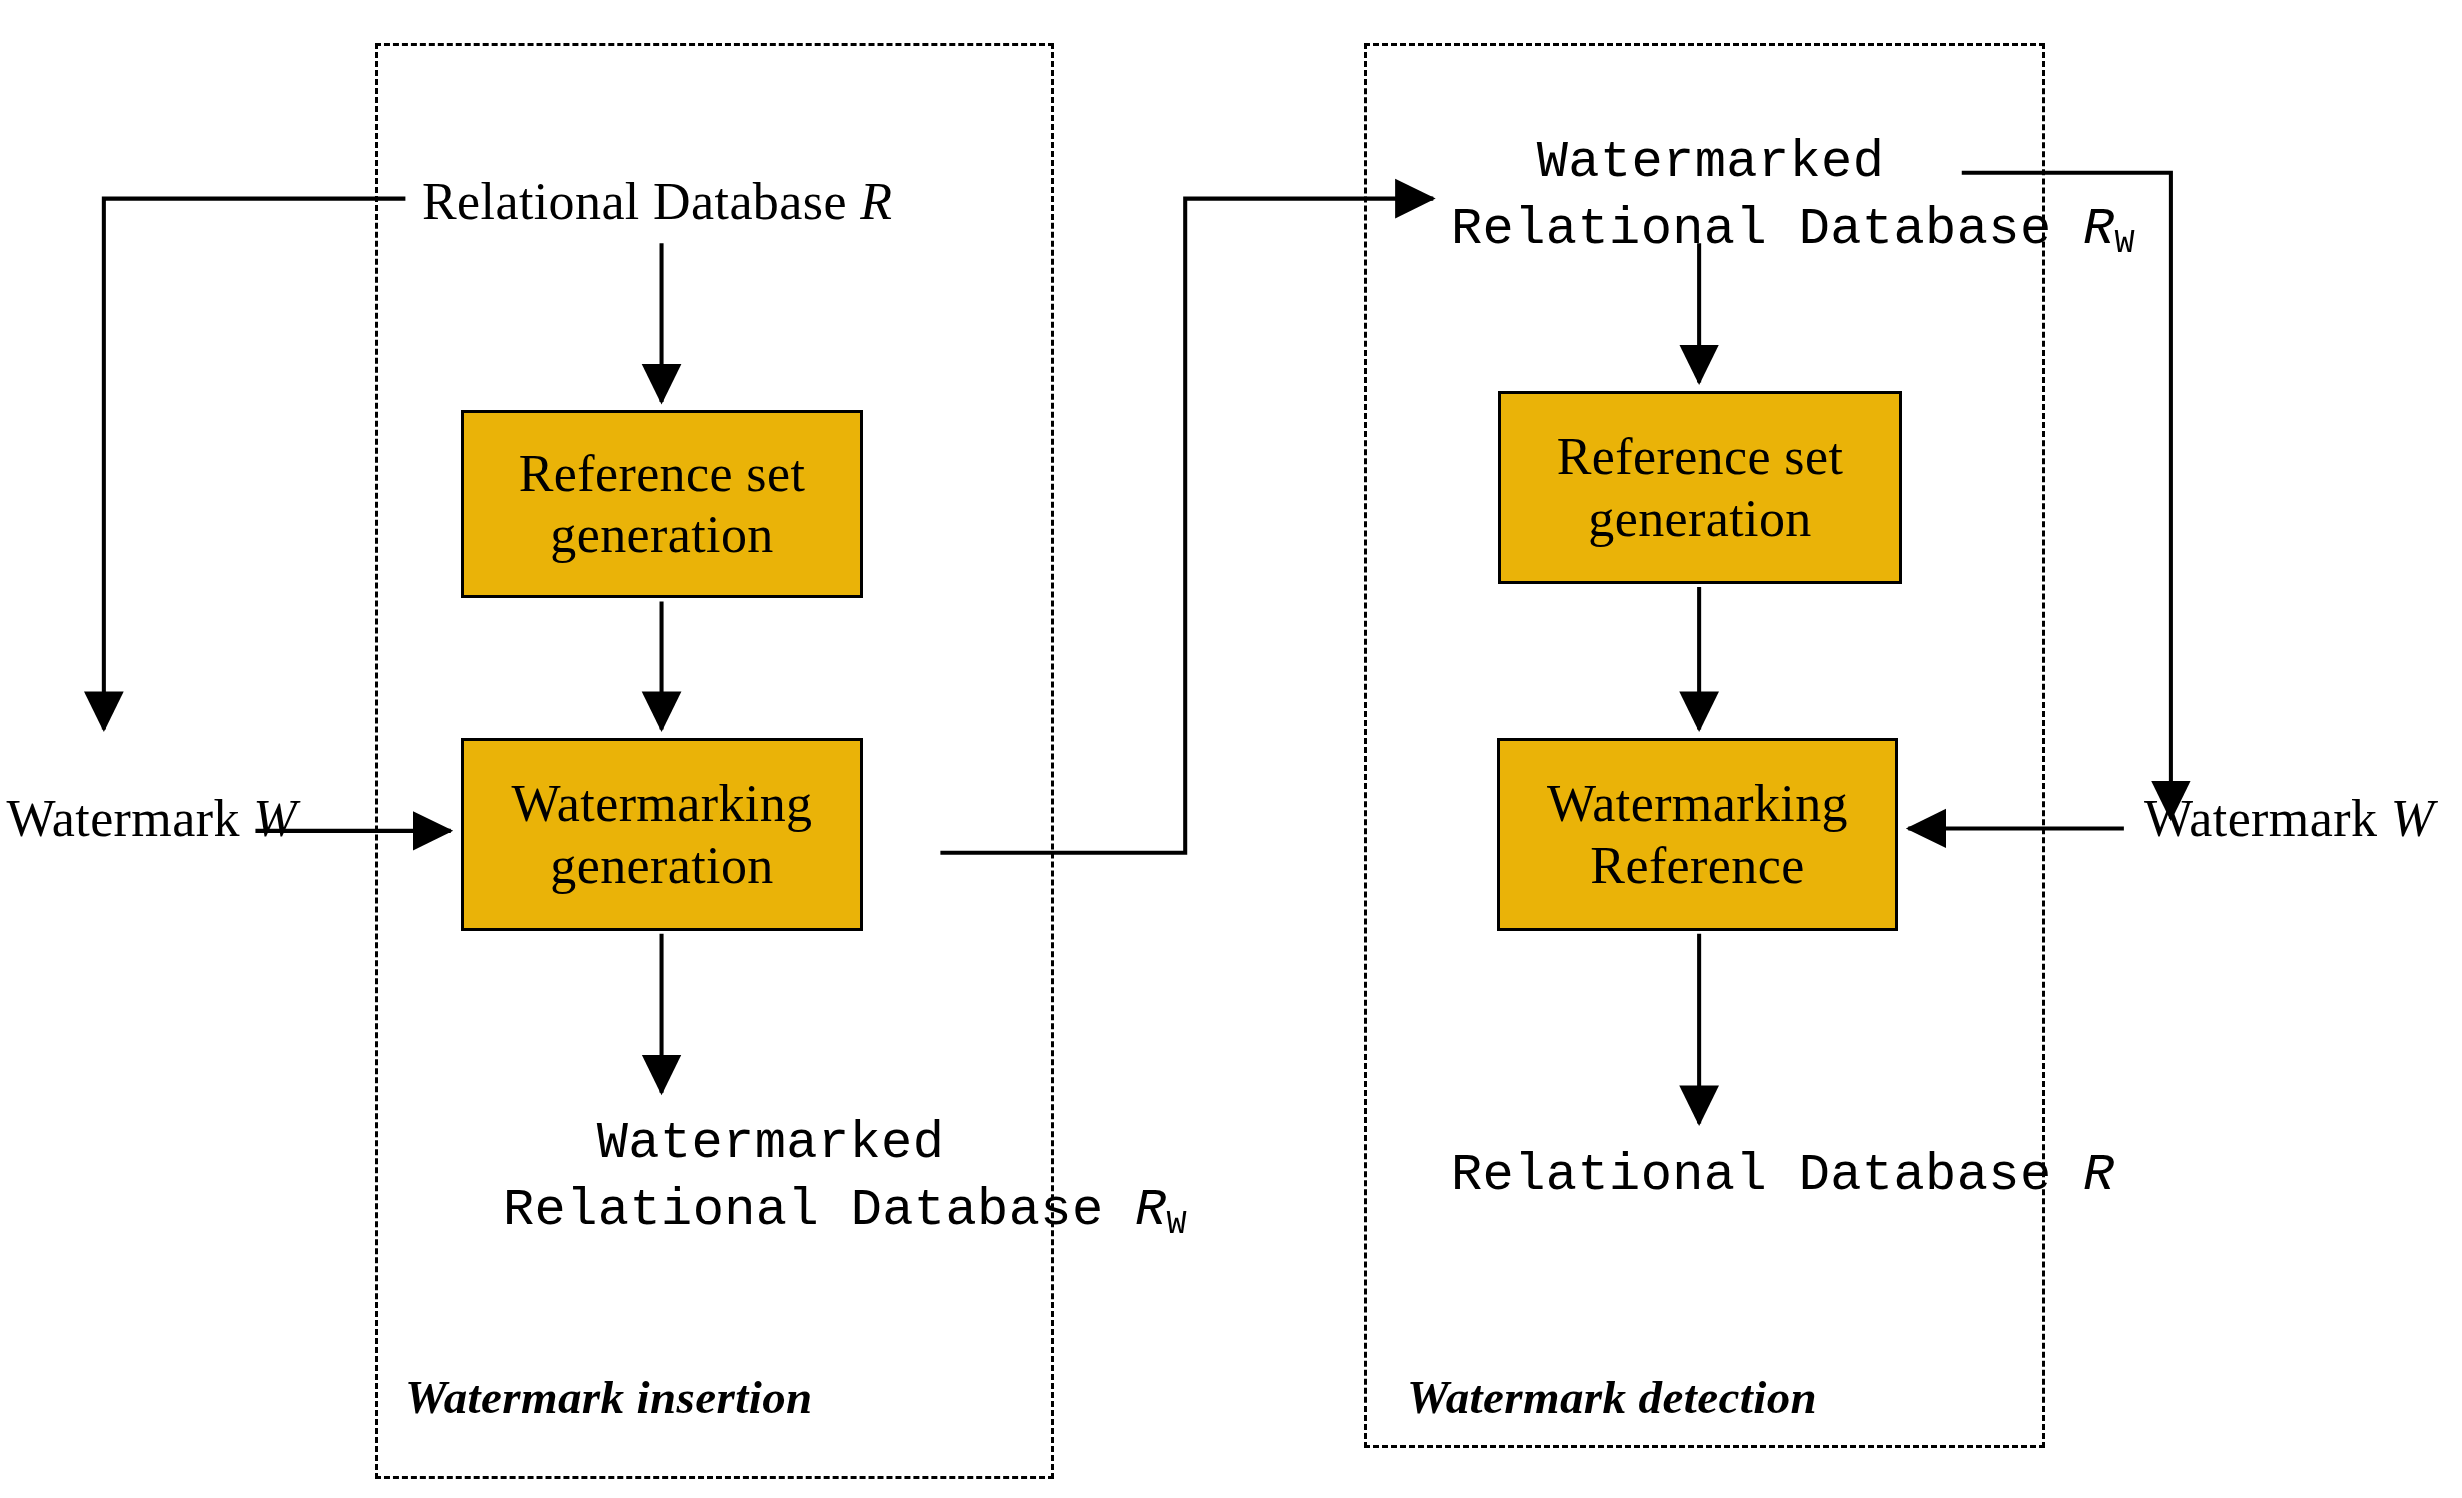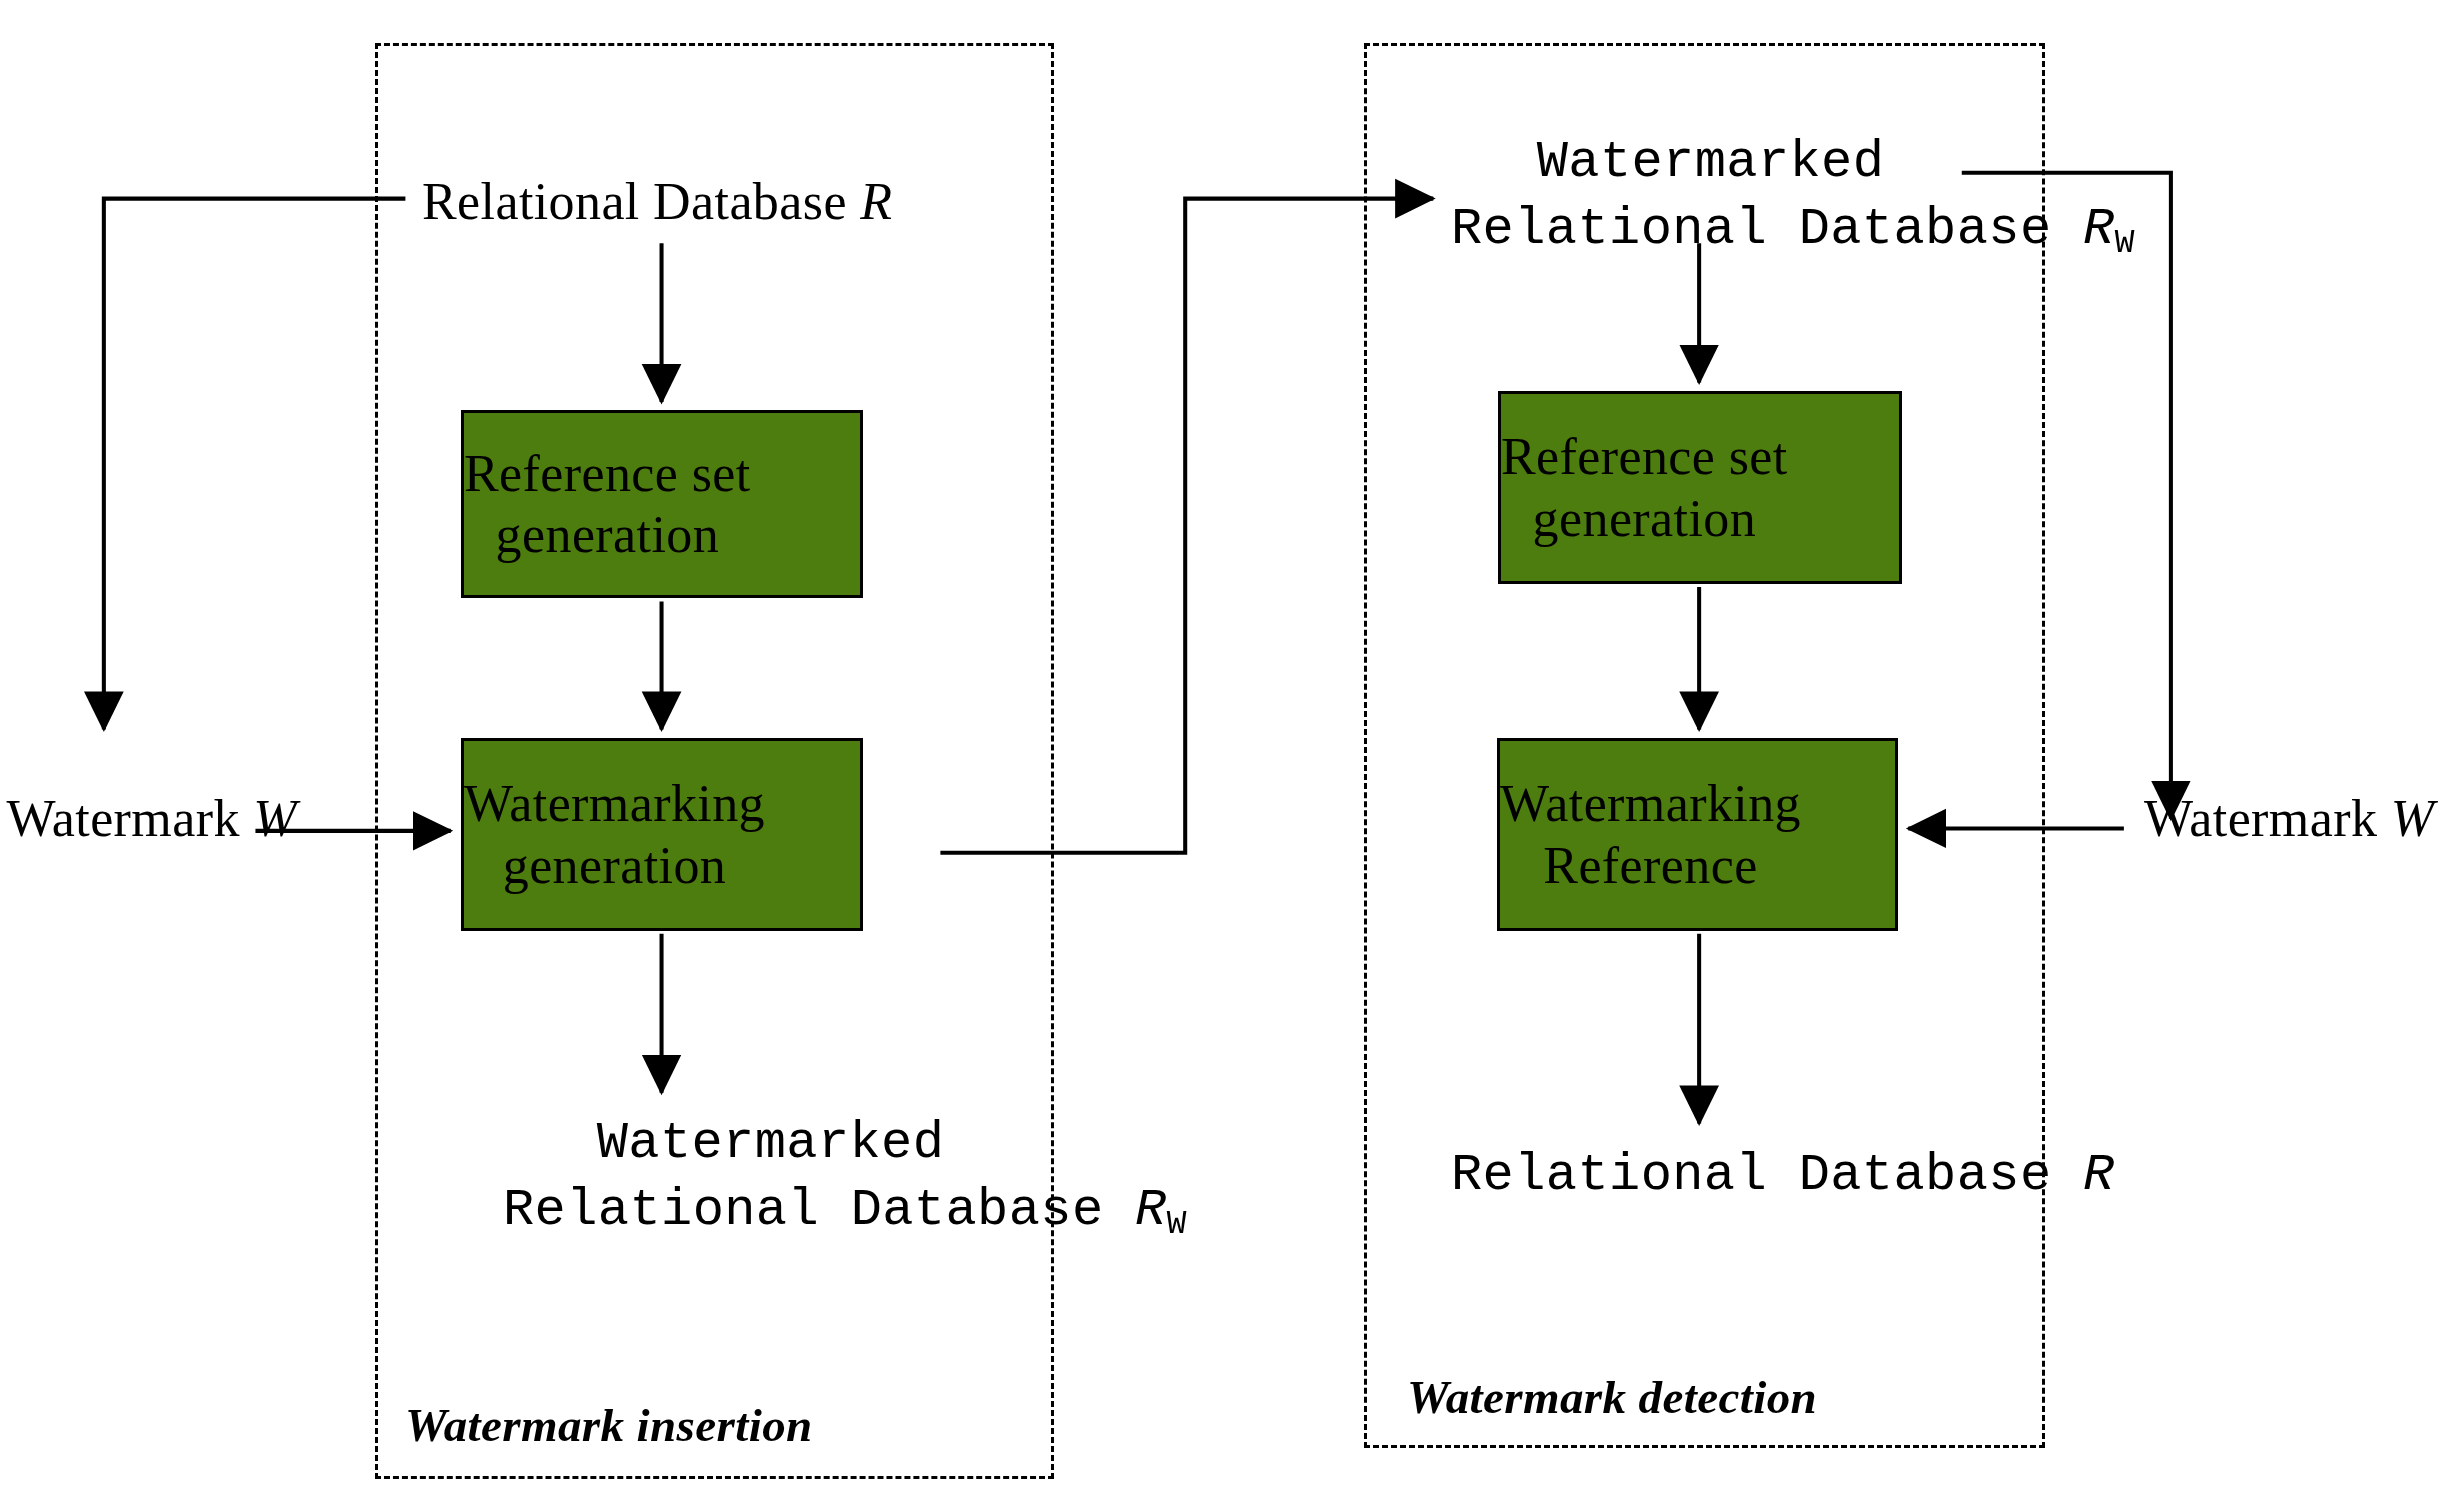--- a/index.html
+++ b/index.html
@@ -33,23 +33,24 @@
     background: transparent;
   }
   #panel-insertion { left: 375px;  top: 43px;  width: 679px;  height: 1436px; }
   #panel-detection { left: 1364px; top: 43px;  width: 681px;  height: 1405px; }
 
   
   .proc-box {
     position: absolute;
     box-sizing: border-box;
     border: 3.2px solid #000000;
-    background: #4d7c0f;
+    background: #eab308;
     display: flex;
     align-items: center;
+    justify-content: center;
     text-align: center;
     line-height: 1.18;
     font-size: 52px;
     letter-spacing: 0.4px;
   }
   #box-ins-refgen { left: 461px;  top: 410px; width: 402px; height: 188px; }
   #box-ins-wmins  { left: 461px;  top: 738px; width: 402px; height: 193px; }
   #box-det-refgen { left: 1498px; top: 391px; width: 404px; height: 193px; }
   #box-det-wmdet  { left: 1497px; top: 738px; width: 401px; height: 193px; }
 
@@ -73,21 +74,21 @@
   #lbl-rel-db-r-out  { left: 1451px; top: 1143px; width: 519px; text-align: center; }
 
   .panel-caption {
     position: absolute;
     font-style: italic;
     font-weight: bold;
     font-size: 47px;
     letter-spacing: 0.4px;
     white-space: nowrap;
   }
-  #cap-insertion { left: 405px;  top: 1370px; margin-top: 28px; }
+  #cap-insertion { left: 405px;  top: 1370px; }
   #cap-detection { left: 1395px; top: 1370px; margin-left: 12px; }
 </style>
 </head>
 <body>
 
 <div id="canvas">
 
   <svg class="layer" viewBox="0 0 3037 1848">
     <defs>
       <marker id="ah" markerWidth="11" markerHeight="11" refX="9.4" refY="5.5" orient="auto" markerUnits="strokeWidth">

